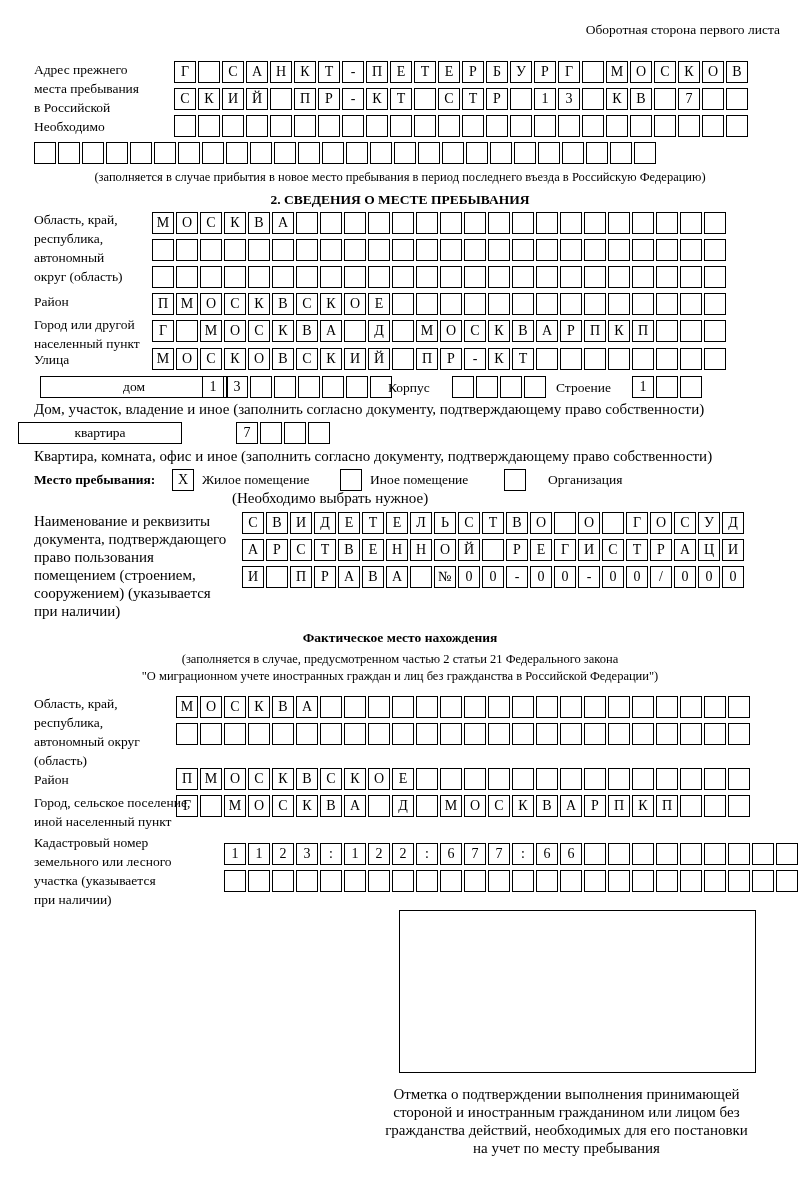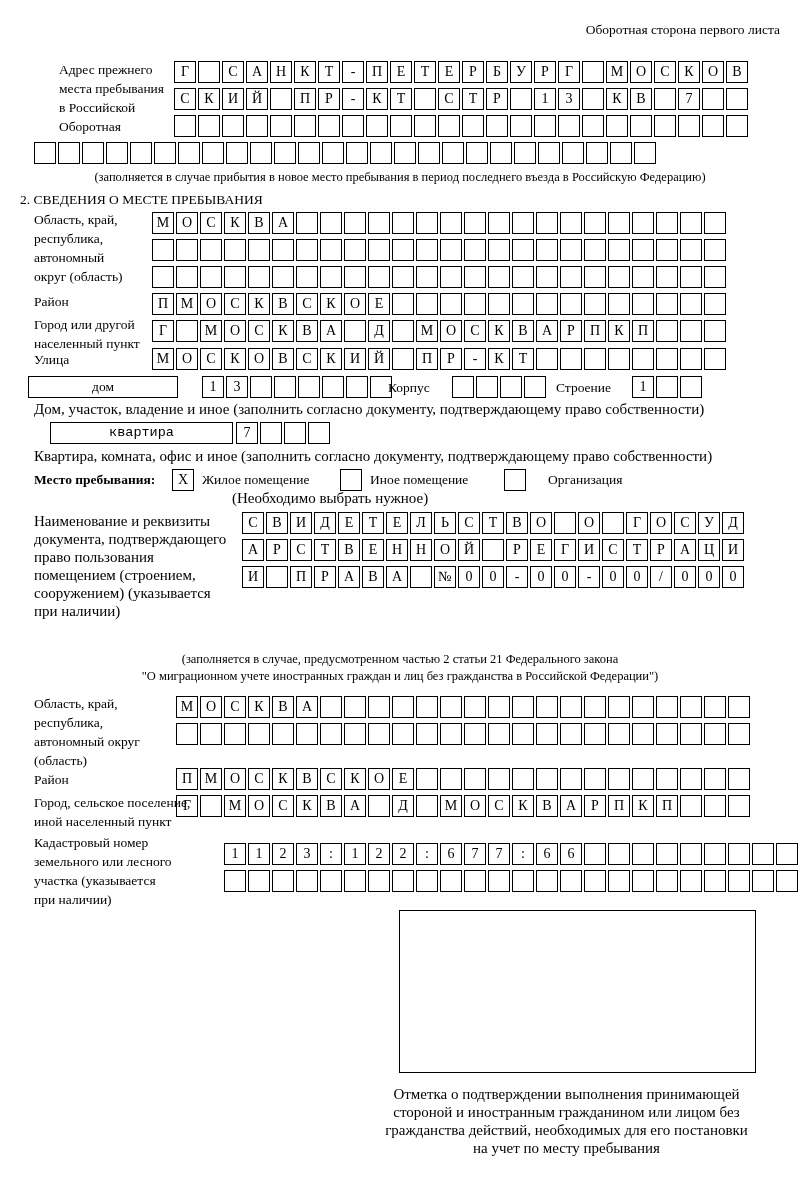--- a/index.html
+++ b/index.html
@@ -74,35 +74,36 @@
     vertical-align: middle;
   }
 
   .bigbox {
     border: 1px solid #000;
     box-sizing: border-box;
   }
 
   .sect-title {
     font-size: 13.5px;
-    font-weight: normal;
+    font-weight: bold;
+    text-align: center;
   }
 </style>
 </head>
 <body>
 
 <div class="page">
 
   <div class="abs hdr-right" style="left:20px;width:760px;">Оборотная сторона первого листа</div>
 
-  <div class="abs lbl" style="left:34px; top:60px; width:140px;margin-left:25px;">
+  <div class="abs lbl" style="left:34px; top:60px; width:140px;">
     <div>Адрес прежнего</div>
     <div>места пребывания</div>
     <div>в Российской</div>
-    <div>Оборотная</div>
+    <div>Необходимо</div>
   </div>
 
   <div class="abs cells" style="left:174px; top:61px;">
     <div class="cell">Г</div>
     <div class="cell"></div>
     <div class="cell">С</div>
     <div class="cell">А</div>
     <div class="cell">Н</div>
     <div class="cell">К</div>
     <div class="cell">Т</div>
@@ -378,21 +379,21 @@
     <div class="cell"></div>
     <div class="cell"></div>
     <div class="cell"></div>
     <div class="cell"></div>
     <div class="cell"></div>
     <div class="cell"></div>
     <div class="cell"></div>
     <div class="cell"></div>
   </div>
 
-  <div class="abs boxfield" style="left:28px; top:376px; width:150px;">дом</div>
+  <div class="abs boxfield" style="left:40px; top:376px; width:188px;">дом</div>
   <div class="abs cells" style="left:202px; top:376px;">
     <div class="cell">1</div>
     <div class="cell">3</div>
     <div class="cell"></div>
     <div class="cell"></div>
     <div class="cell"></div>
     <div class="cell"></div>
     <div class="cell"></div>
     <div class="cell"></div>
   </div>
@@ -405,21 +406,21 @@
   </div>
   <div class="abs lbl" style="left:556px; top:378px;">Строение</div>
   <div class="abs cells" style="left:632px; top:376px;">
     <div class="cell">1</div>
     <div class="cell"></div>
     <div class="cell"></div>
   </div>
 
   <div class="abs lbl-sm" style="left:34px; top:401px;">Дом, участок, владение и иное (заполнить согласно документу, подтверждающему право собственности)</div>
 
-  <div class="abs boxfield" style="left:50px; top:422px; width:183px;font-family:Liberation Mono, monospace;">квартира</div>
+  <div class="abs boxfield" style="left:18px; top:422px; width:164px;">квартира</div>
   <div class="abs cells" style="left:236px; top:422px;">
     <div class="cell">7</div>
     <div class="cell"></div>
     <div class="cell"></div>
     <div class="cell"></div>
   </div>
   <div class="abs lbl-sm" style="left:34px; top:448px;">Квартира, комната, офис и иное (заполнить согласно документу, подтверждающему право собственности)</div>
 
   <div class="abs lbl" style="left:34px; top:470px;font-weight:bold;">Место пребывания:</div>
   <div class="abs checkbox" style="left:172px; top:469px;">X</div>
@@ -502,20 +503,21 @@
     <div class="cell">0</div>
     <div class="cell">-</div>
     <div class="cell">0</div>
     <div class="cell">0</div>
     <div class="cell">/</div>
     <div class="cell">0</div>
     <div class="cell">0</div>
     <div class="cell">0</div>
   </div>
 
+  <div class="abs sect-title" style="left:20px; top:630px; width:760px;">Фактическое место нахождения</div>
   <div class="abs note" style="left:20px; top:652px; width:760px;">(заполняется в случае, предусмотренном частью 2 статьи 21 Федерального закона</div>
   <div class="abs note" style="left:20px; top:669px; width:760px;">"О миграционном учете иностранных граждан и лиц без гражданства в Российской Федерации")</div>
 
   <div class="abs lbl" style="left:34px; top:694px; width:150px;">
     <div>Область, край,</div>
     <div>республика,</div>
     <div>автономный округ</div>
     <div>(область)</div>
   </div>
 

